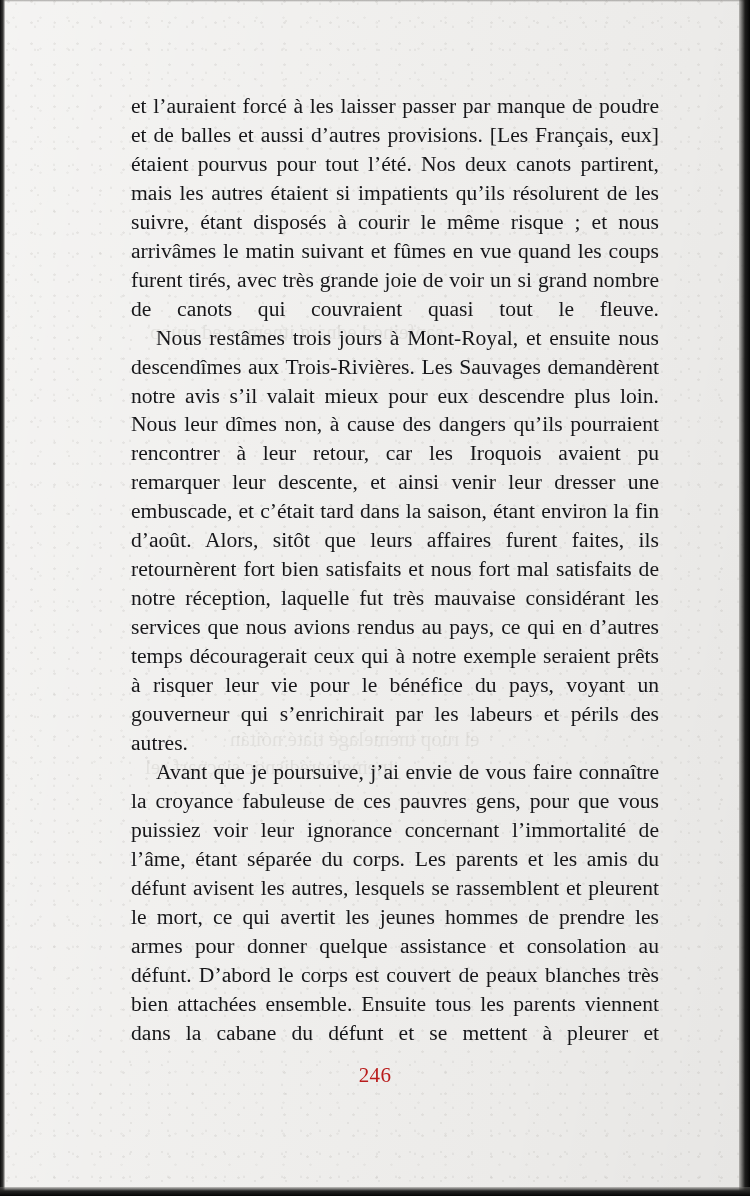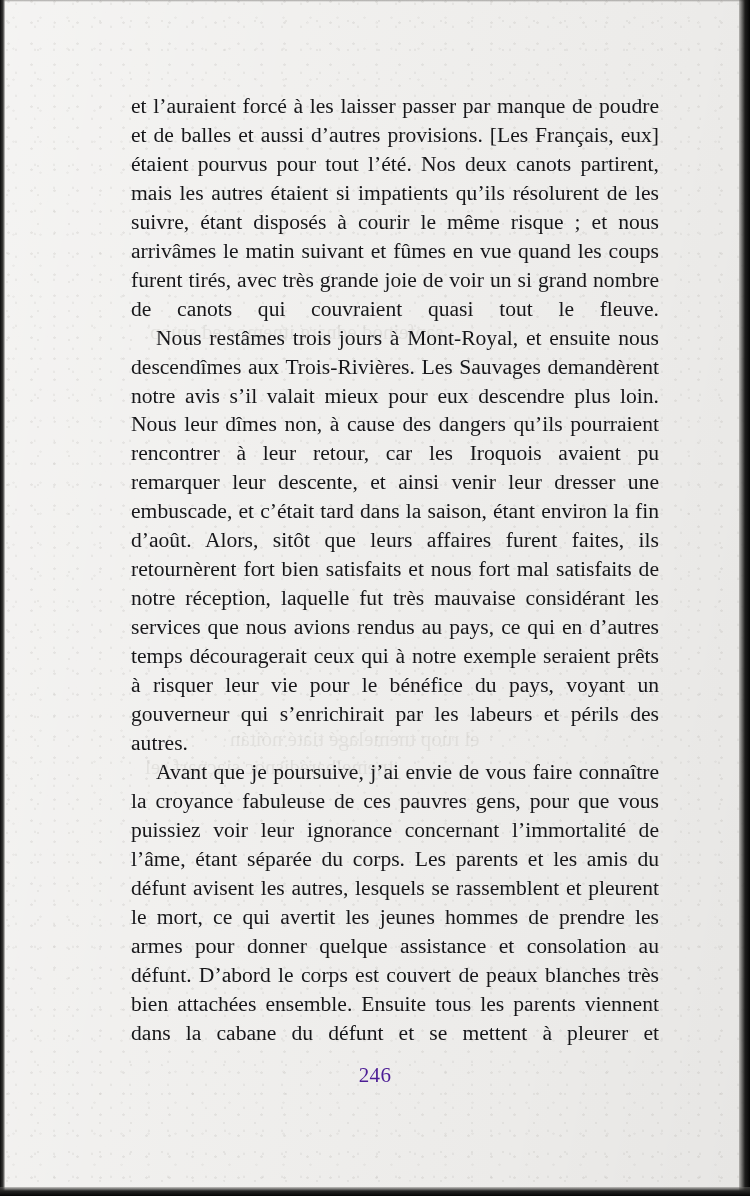--- a/index.html
+++ b/index.html
@@ -82,21 +82,21 @@
   
   #textblock p.flush-all { text-align-last: justify; }
 
   #folio {
     position: absolute;
     left: 0;
     top: 1063px;
     width: 750px;
     text-align: center;
     font-size: 21px;
-    color: #4c1d95;
+    color: #b91c1c;
     letter-spacing: 0.4px;
   }
 
   
   .bleed {
     position: absolute;
     color: #9a978f;
     opacity: 0.16;
     font-size: 21px;
     line-height: 29px;

